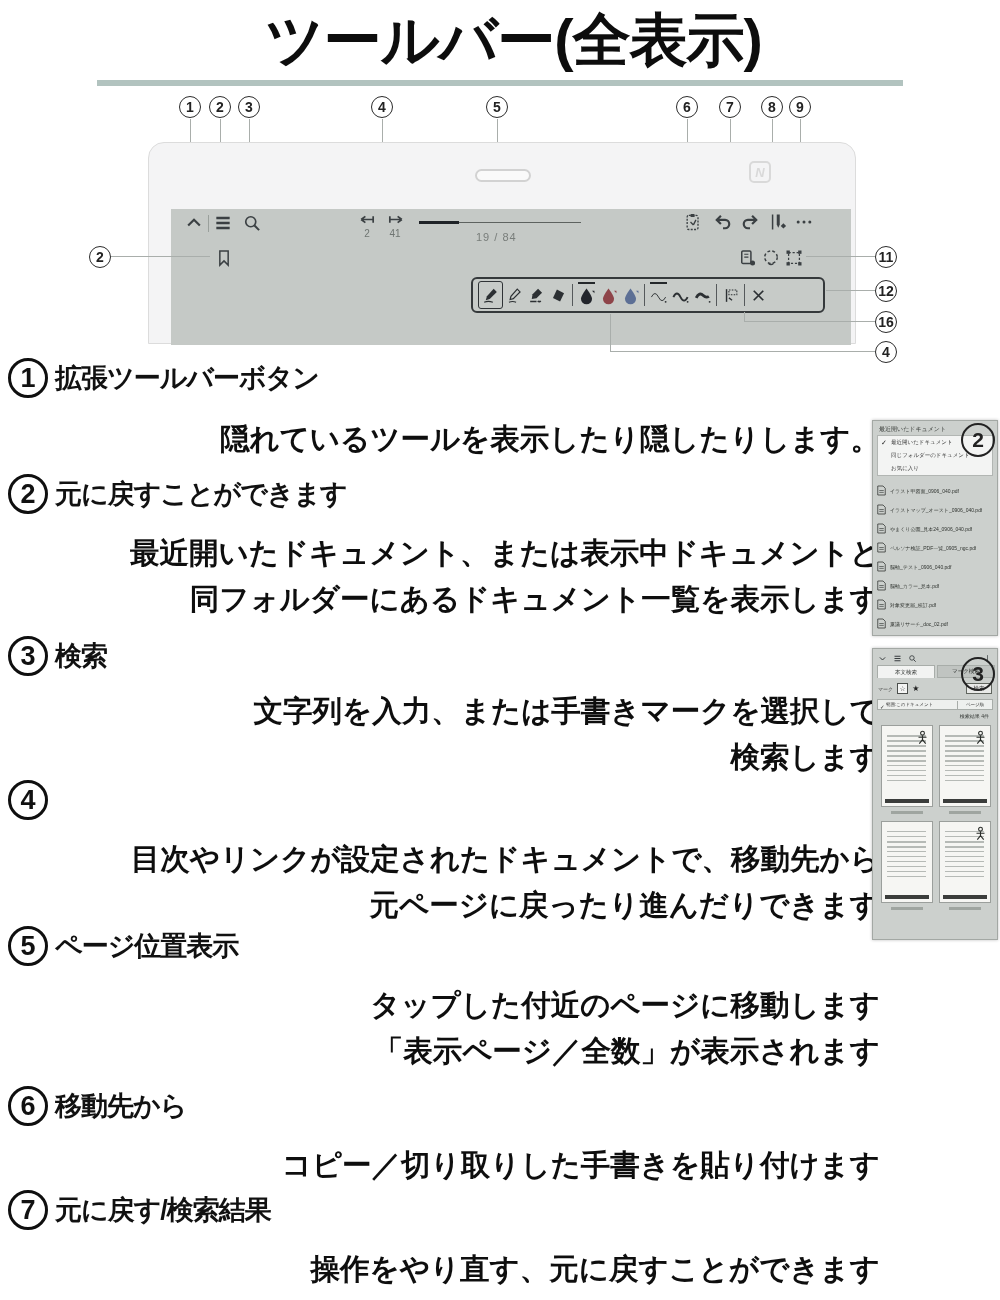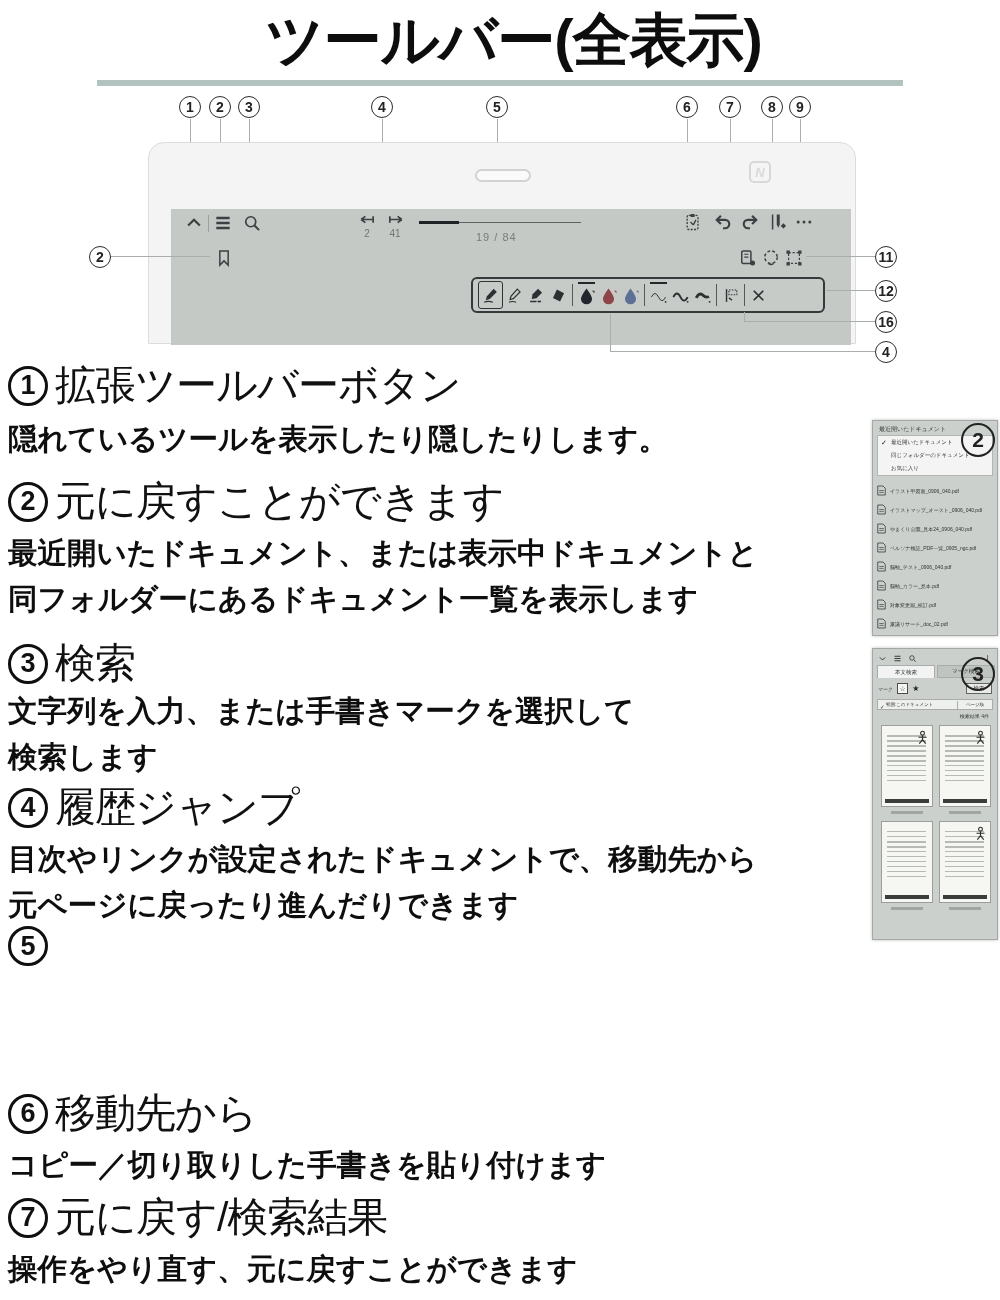--- a/index.html
+++ b/index.html
@@ -46,23 +46,23 @@
   .pi{position:relative;width:21px;height:28px;display:flex;align-items:center;justify-content:center;color:#2c3033;}
   .pi svg{width:19px;height:19px;}
   .pi.sel-box{border:1.8px solid #2f3336;border-radius:3px;width:25px;box-sizing:border-box;}
   .pi.sel-top::before{content:"";position:absolute;top:1px;left:2px;right:2px;height:2.4px;background:#24282b;}
   .pal-sep{width:1px;height:22px;background:#55595b;margin:0 2px;}
 
   
   .sec-h{position:absolute;left:8px;display:flex;align-items:center;gap:7px;}
   .sec-co{width:40px;height:40px;border:3px solid #0f0f0f;border-radius:50%;box-sizing:border-box;
           display:flex;align-items:center;justify-content:center;font-size:27px;font-weight:800;flex:none;}
-  .sec-t{font-size:41px;font-weight:400;letter-spacing:-1px;white-space:nowrap;}
+  .sec-t{font-size:27px;font-weight:700;letter-spacing:-1px;white-space:nowrap;}
   .sec-b{position:absolute;left:8px;width:872px;font-size:29.5px;font-weight:600;
-         line-height:1.55;white-space:pre-line;color:#0e0e0e;}
+         line-height:1.55;white-space:pre-line;color:#0e0e0e;text-align:right;}
 
   
   .panel{position:absolute;left:872px;width:126px;background:#ccd0cd;border:1px solid #a3a8a4;
          box-sizing:border-box;box-shadow:0 0 3px rgba(0,0,0,.25);}
   .badge{position:absolute;width:34px;height:34px;border:2.5px solid #222;border-radius:50%;
          display:flex;align-items:center;justify-content:center;font-size:21px;font-weight:600;
          box-sizing:border-box;background:transparent;color:#222;}
   .qa-header{position:absolute;top:4px;left:6px;font-size:6px;color:#3c403d;}
   .qa-menu{position:absolute;top:14px;left:4px;right:4px;background:#f3f4f3;border:1px solid #b2b6b3;}
   .qa-menu-row{position:relative;height:13px;display:flex;align-items:center;padding-left:13px;
@@ -344,28 +344,30 @@
 
   <div class="sec-h" style="top:636px">
     <span class="sec-co">3</span>
     <span class="sec-t">検索</span>
   </div>
   <div class="sec-b" style="top:688px">文字列を入力、または手書きマークを選択して
 検索します</div>
 
   <div class="sec-h" style="top:780px">
     <span class="sec-co">4</span>
-    <span class="sec-t">履歴ジャンプ</span>
   </div>
   <div class="sec-b" style="top:836px">目次やリンクが設定されたドキュメントで、移動先から
 元ページに戻ったり進んだりできます</div>
 
   <div class="sec-h" style="top:926px">
     <span class="sec-co">5</span>
-  </div>
+    <span class="sec-t">ページ位置表示</span>
+  </div>
+  <div class="sec-b" style="top:982px">タップした付近のページに移動します
+「表示ページ／全数」が表示されます</div>
 
   <div class="sec-h" style="top:1086px">
     <span class="sec-co">6</span>
     <span class="sec-t">移動先から</span>
   </div>
   <div class="sec-b" style="top:1142px">コピー／切り取りした手書きを貼り付けます</div>
 
   <div class="sec-h" style="top:1190px">
     <span class="sec-co">7</span>
     <span class="sec-t">元に戻す/検索結果</span>

